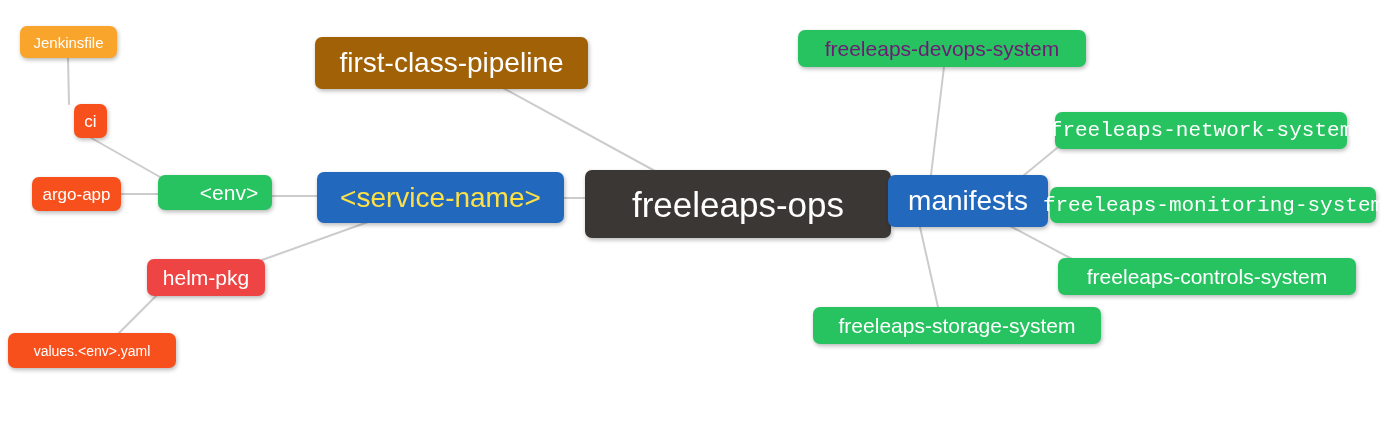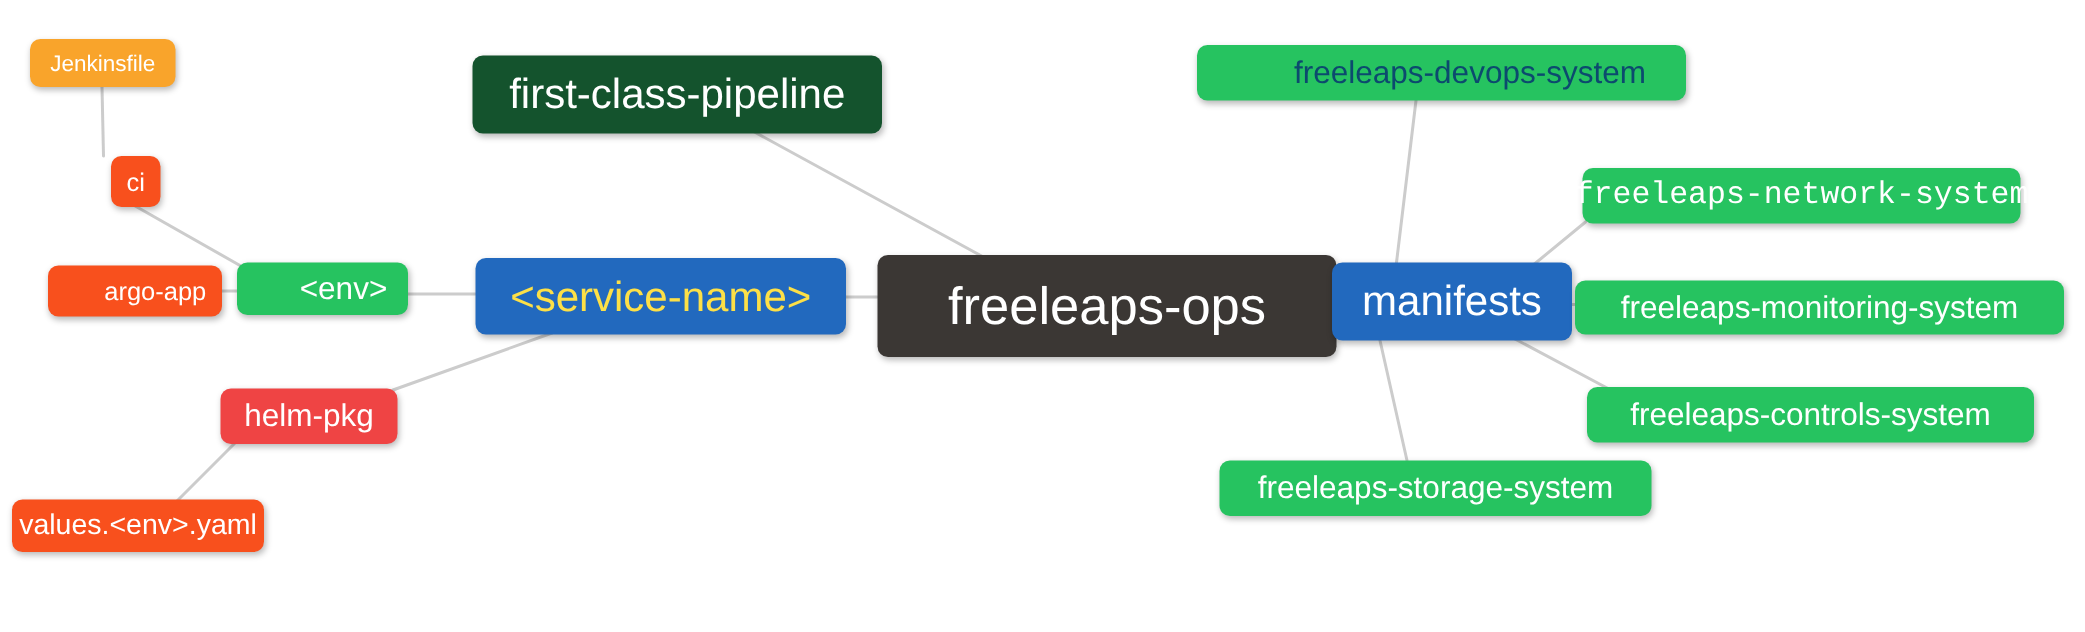--- a/index.html
+++ b/index.html
@@ -51,26 +51,26 @@
       <line x1="564" y1="198" x2="585" y2="198" stroke="#cccccc" stroke-width="2" stroke-linecap="round"></line>
       <line x1="846" y1="201" x2="852" y2="201" stroke="#cccccc" stroke-width="2" stroke-linecap="round"></line>
       <line x1="944" y1="67" x2="931" y2="175" stroke="#cccccc" stroke-width="2" stroke-linecap="round"></line>
       <line x1="1012" y1="185" x2="1057" y2="148" stroke="#cccccc" stroke-width="2" stroke-linecap="round"></line>
       <line x1="1012" y1="203" x2="1050" y2="203" stroke="#cccccc" stroke-width="2" stroke-linecap="round"></line>
       <line x1="1010" y1="226" x2="1072" y2="259" stroke="#cccccc" stroke-width="2" stroke-linecap="round"></line>
       <line x1="920" y1="227" x2="938" y2="307" stroke="#cccccc" stroke-width="2" stroke-linecap="round"></line>
     </svg>
     <div class="node" style="left: 20px; top: 26px; width: 97px; height: 32px; background: rgb(249, 164, 43); font-size: 15px; color: rgb(255, 255, 255);">Jenkinsfile</div>
     <div class="node" style="left: 53px; top: 104px; width: 33px; height: 34px; background: rgb(248, 80, 29); font-size: 17px; color: rgb(255, 255, 255); margin-left: 21px;">ci</div>
-    <div class="node" style="left: 32px; top: 177px; width: 89px; height: 34px; background: rgb(248, 80, 29); font-size: 17px; color: rgb(255, 255, 255); padding-left: 27px;">argo-app</div>
+    <div class="node" style="left: 32px; top: 177px; width: 89px; height: 34px; background: rgb(248, 80, 29); font-size: 17px; color: rgb(255, 255, 255);">argo-app</div>
     <div class="node" style="left: 158px; top: 175px; width: 86px; height: 35px; background: rgb(38, 195, 96); font-size: 21px; color: rgb(255, 255, 255); padding-left: 28px;">&lt;env&gt;</div>
     <div class="node" style="left: 147px; top: 259px; width: 118px; height: 37px; background: #ef4444; font-size: 21px; color: rgb(255, 255, 255);">helm-pkg</div>
-    <div class="node" style="left: 8px; top: 333px; width: 168px; height: 35px; background: rgb(248, 80, 29); font-size: 19px; color: rgb(255, 255, 255);">values.&lt;env&gt;.yaml</div>
-    <div class="node" style="left: 315px; top: 37px; width: 273px; height: 52px; background: #14532d; font-size: 28px; color: rgb(255, 255, 255);">first-class-pipeline</div>
+    <div class="node" style="left: 8px; top: 333px; width: 168px; height: 35px; background: rgb(248, 80, 29); font-size: 14px; color: rgb(255, 255, 255);">values.&lt;env&gt;.yaml</div>
+    <div class="node" style="left: 315px; top: 37px; width: 273px; height: 52px; background: #a16207; font-size: 28px; color: rgb(255, 255, 255);">first-class-pipeline</div>
     <div class="node" style="left: 317px; top: 172px; width: 247px; height: 51px; background: rgb(34, 105, 190); font-size: 28px; color: #fde047;">&lt;service-name&gt;</div>
     <div class="node" style="left: 585px; top: 170px; width: 306px; height: 68px; background: rgb(59, 55, 52); font-size: 35px; color: rgb(255, 255, 255);">freeleaps-ops</div>
     <div class="node" style="left: 852px; top: 175px; width: 160px; height: 52px; background: rgb(34, 105, 190); font-size: 28px; color: rgb(255, 255, 255); margin-left: 36px;">manifests</div>
-    <div class="node" style="left: 798px; top: 30px; width: 288px; height: 37px; background: rgb(38, 195, 96); font-size: 21px; color: #0c4a6e; padding-left: 38px;">freeleaps-devops-system</div>
+    <div class="node" style="left: 798px; top: 30px; width: 288px; height: 37px; background: rgb(38, 195, 96); font-size: 21px; color: #701a75;">freeleaps-devops-system</div>
     <div class="node" style="left: 1055px; top: 112px; width: 292px; height: 37px; background: rgb(38, 195, 96); font-size: 21px; color: rgb(255, 255, 255); font-family: Liberation Mono, monospace;">freeleaps-network-system</div>
-    <div class="node" style="left: 1050px; top: 187px; width: 326px; height: 36px; background: rgb(38, 195, 96); font-size: 21px; color: rgb(255, 255, 255);">freeleaps-monitoring-system</div>
+    <div class="node" style="left: 1050px; top: 187px; width: 326px; height: 36px; background: rgb(38, 195, 96); font-size: 21px; color: rgb(255, 255, 255); font-family: Liberation Mono, monospace;">freeleaps-monitoring-system</div>
     <div class="node" style="left: 1058px; top: 258px; width: 298px; height: 37px; background: rgb(38, 195, 96); font-size: 21px; color: rgb(255, 255, 255);">freeleaps-controls-system</div>
     <div class="node" style="left: 813px; top: 307px; width: 288px; height: 37px; background: rgb(38, 195, 96); font-size: 21px; color: rgb(255, 255, 255);">freeleaps-storage-system</div>
   </div>
 
 </body></html>

